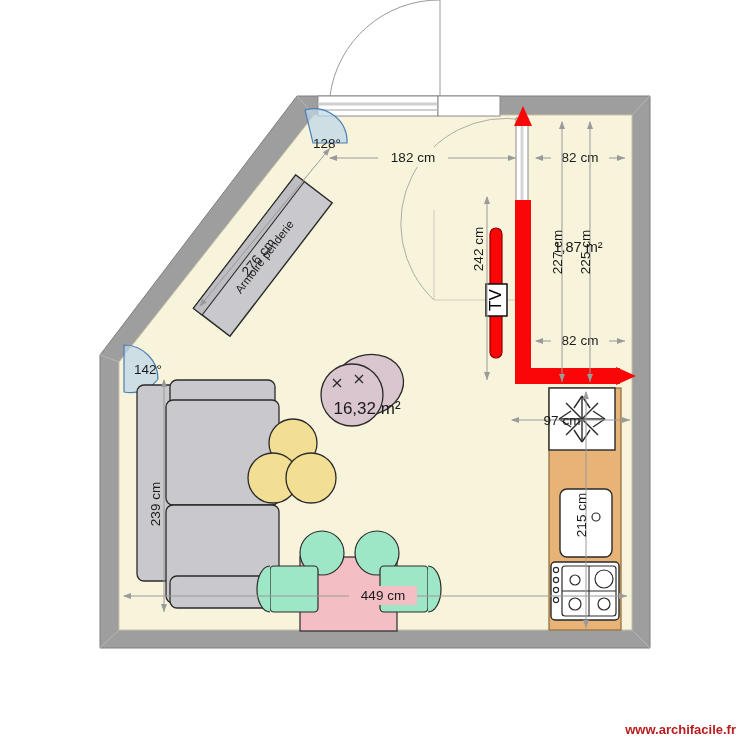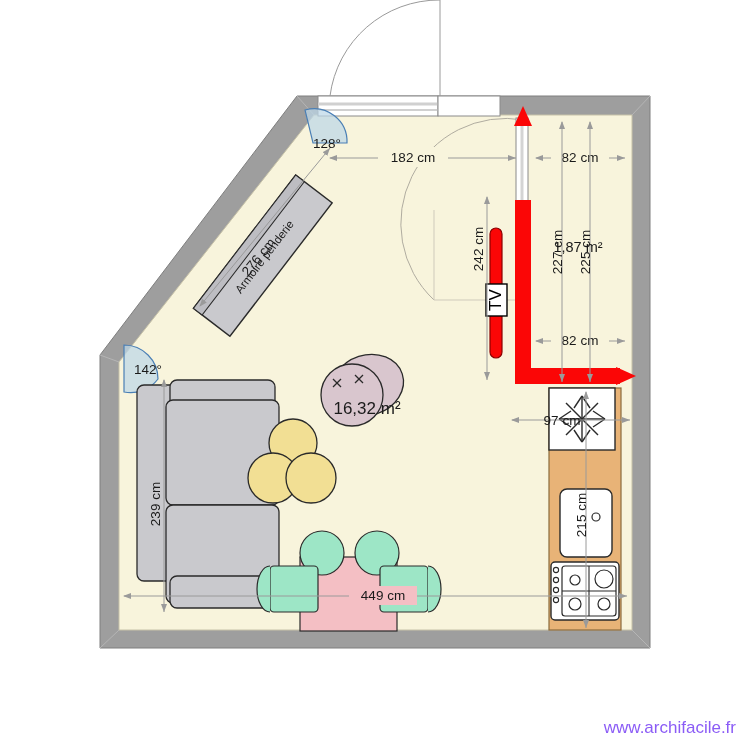--- a/index.html
+++ b/index.html
@@ -270,15 +270,15 @@
 
       <line x1="512" y1="420" x2="630" y2="420" class="dimline" marker-start="url(#dimArrowStart)" marker-end="url(#dimArrow)"></line>
       <text class="dimtext" x="562" y="425" text-anchor="middle">97 cm</text>
 
       <line x1="586" y1="392" x2="586" y2="628" class="dimline" marker-start="url(#dimArrowStart)" marker-end="url(#dimArrow)"></line>
       <text class="dimtext" x="586" y="515" text-anchor="middle" transform="rotate(-90 586 515)">215 cm</text>
     </g>
   </svg>
 
   <div style="position:absolute; right:14px; bottom:12px;">
-    <span class="watermark" style="font-family:'Liberation Sans',sans-serif; font-size:17px; color:#8b5cf6;">www.archifacile.fr</span>
+    <span class="watermark" style="font-family:'Liberation Sans',sans-serif; font-size:13px; color:#b91c1c;font-weight:bold;">www.archifacile.fr</span>
   </div>
 </div>
 
 </body></html>

